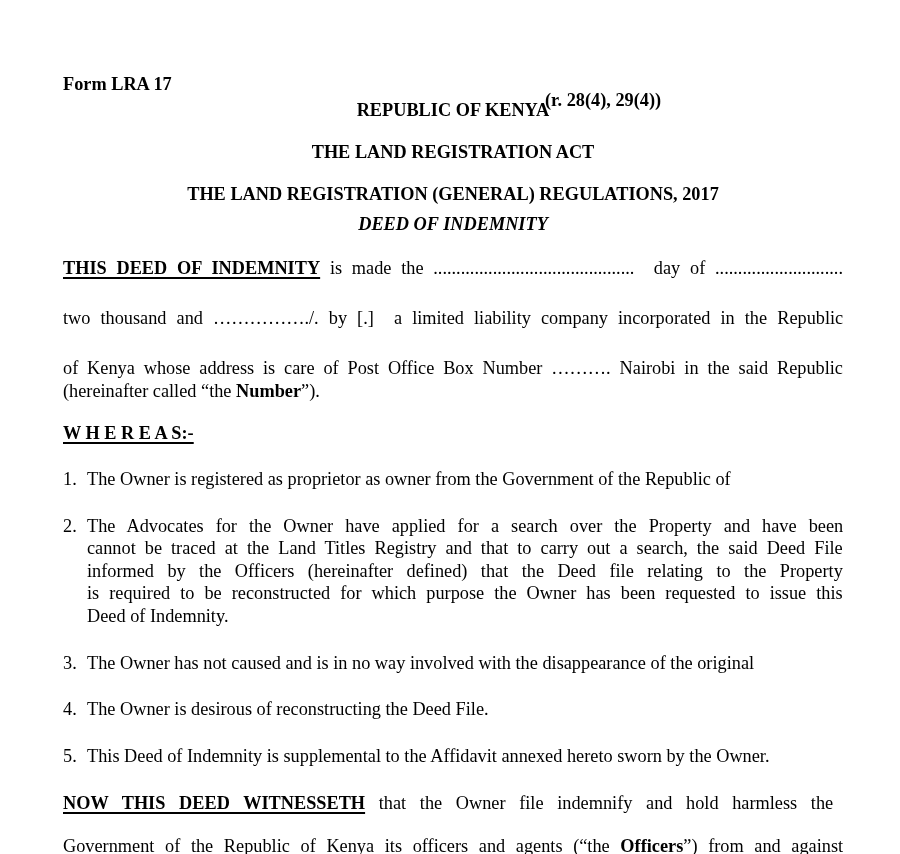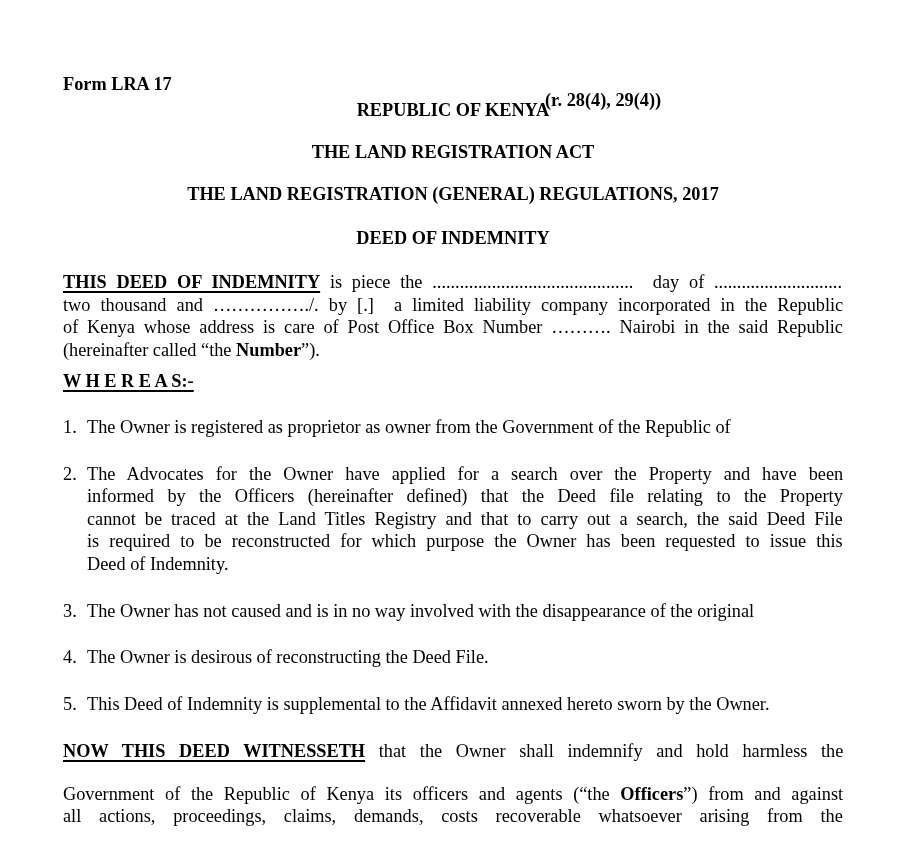--- a/index.html
+++ b/index.html
@@ -17,23 +17,23 @@
   .b { font-weight: bold; }
   .u { text-decoration: underline; text-decoration-thickness: 1.6px; text-underline-offset: 3px; text-align: center; }
   .center { text-align: center; }
 
   .hdr-row { position: relative; }
   .rule-ref { position: absolute; left: 482px; top: 16px; }
 
   #republic   { margin-top: 3px; }
   #act        { margin-top: 20px; }
   #regulations{ margin-top: 19px; }
-  #deed-title { margin-top: 22px; }
+  #deed-title { margin-top: 8px; font-style: italic; }
   #opening    { margin-top: 21px; }
-  #whereas    { margin-top: 9px; }
+  #whereas    { margin-top: 20px; }
   #witnesseth { margin-top: 25px; }
 
   .recital { display: flex; }
   .recital .num { width: 24px; flex: none; }
   .recital .lines { flex: 1; min-width: 0; }
   .recital.first { margin-top: 23px; }
   .recital.next  { margin-top: 24px; }
 </style>
 </head>
 <body>
@@ -45,43 +45,43 @@
       <span class="b">Form LRA 17</span>
       <span class="b rule-ref">(r. 28(4), 29(4))</span>
     </div>
 
     <div id="republic" class="tline center b">REPUBLIC OF KENYA</div>
     <div id="act" class="tline center b">THE LAND REGISTRATION ACT</div>
     <div id="regulations" class="tline center b">THE LAND REGISTRATION (GENERAL) REGULATIONS, 2017</div>
     <div id="deed-title" class="tline center b">DEED OF INDEMNITY</div>
 
     <div id="opening">
-        <div class="tline" style="word-spacing: 5.18182px;"><span class="tinner"><span class="b u">THIS DEED OF INDEMNITY</span><span> is piece the </span><span>............................................</span><span>  day of </span><span>............................</span></span></div>
-        <div class="tline" style="word-spacing: 5.5px;"><span class="tinner"><span>two thousand and ……………./. by [.]  a limited liability company incorporated in the Republic</span></span></div>
-        <div class="tline" style="word-spacing: 4.3125px;"><span class="tinner"><span>of Kenya whose address is care of Post Office Box Number ………. Nairobi in the said Republic</span></span></div>
+        <div class="tline" style="word-spacing: 5.18182px;"><span class="tinner"><span class="b u">THIS DEED OF INDEMNITY</span><span> is made the </span><span>............................................</span><span>  day of </span><span>............................</span></span></div>
+        <div class="tline" style="word-spacing: 5.5px; margin-top: 27px;"><span class="tinner"><span>two thousand and ……………./. by [.]  a limited liability company incorporated in the Republic</span></span></div>
+        <div class="tline" style="word-spacing: 4.3125px; margin-top: 28px;"><span class="tinner"><span>of Kenya whose address is care of Post Office Box Number ………. Nairobi in the said Republic</span></span></div>
         <div class="tline"><span class="tinner"><span>(hereinafter called “the </span><span class="b">Number</span><span>”).</span></span></div>
       </div>
 
     <div id="whereas" class="tline">
       <span class="b u">W H E R E A S:-</span>
     </div>
 
     <div>
       <div class="recital first">
         <div class="num tline">1.</div>
         <div class="lines">
             <div class="tline"><span class="tinner"><span>The Owner is registered as proprietor as owner from the Government of the Republic of</span></span></div>
           </div>
       </div>
       <div class="recital next">
         <div class="num tline">2.</div>
         <div class="lines">
             <div class="tline" style="word-spacing: 7.46667px;"><span class="tinner"><span>The Advocates for the Owner have applied for a search over the Property and have been</span></span></div>
+            <div class="tline" style="word-spacing: 4.44444px;"><span class="tinner"><span>cannot be traced at the Land Titles Registry and that to carry out a search, the said Deed File</span></span></div>
             <div class="tline" style="word-spacing: 8.84615px;"><span class="tinner"><span>informed by the Officers (hereinafter defined) that the Deed file relating to the Property</span></span></div>
-            <div class="tline" style="word-spacing: 4.44444px;"><span class="tinner"><span>cannot be traced at the Land Titles Registry and that to carry out a search, the said Deed File</span></span></div>
             <div class="tline" style="word-spacing: 5.46667px;"><span class="tinner"><span>is required to be reconstructed for which purpose the Owner has been requested to issue this</span></span></div>
             <div class="tline"><span class="tinner"><span>Deed of Indemnity.</span></span></div>
           </div>
       </div>
       <div class="recital next">
         <div class="num tline">3.</div>
         <div class="lines">
             <div class="tline"><span class="tinner"><span>The Owner has not caused and is in no way involved with the disappearance of the original</span></span></div>
           </div>
       </div>
@@ -93,19 +93,19 @@
       </div>
       <div class="recital next">
         <div class="num tline">5.</div>
         <div class="lines">
             <div class="tline"><span class="tinner"><span>This Deed of Indemnity is supplemental to the Affidavit annexed hereto sworn by the Owner.</span></span></div>
           </div>
       </div>
     </div>
 
     <div id="witnesseth">
-        <div class="tline" style="word-spacing: 9.08333px;"><span class="tinner"><span class="b u">NOW THIS DEED WITNESSETH</span><span> that the Owner shall indemnify and hold harmless the</span></span></div>
+        <div class="tline" style="word-spacing: 9.08333px;"><span class="tinner"><span class="b u">NOW THIS DEED WITNESSETH</span><span> that the Owner file indemnify and hold harmless the</span></span></div>
         <div class="tline" style="word-spacing: 6.07143px; margin-top: 20px;"><span class="tinner"><span>Government of the Republic of Kenya its officers and agents (“the </span><span class="b">Officers</span><span>”) from and against</span></span></div>
         <div class="tline" style="word-spacing: 13.2px;"><span class="tinner"><span>all actions, proceedings, claims, demands, costs recoverable whatsoever arising from the</span></span></div>
       </div>
 
   </div>
 </div>
 
 </body></html>

